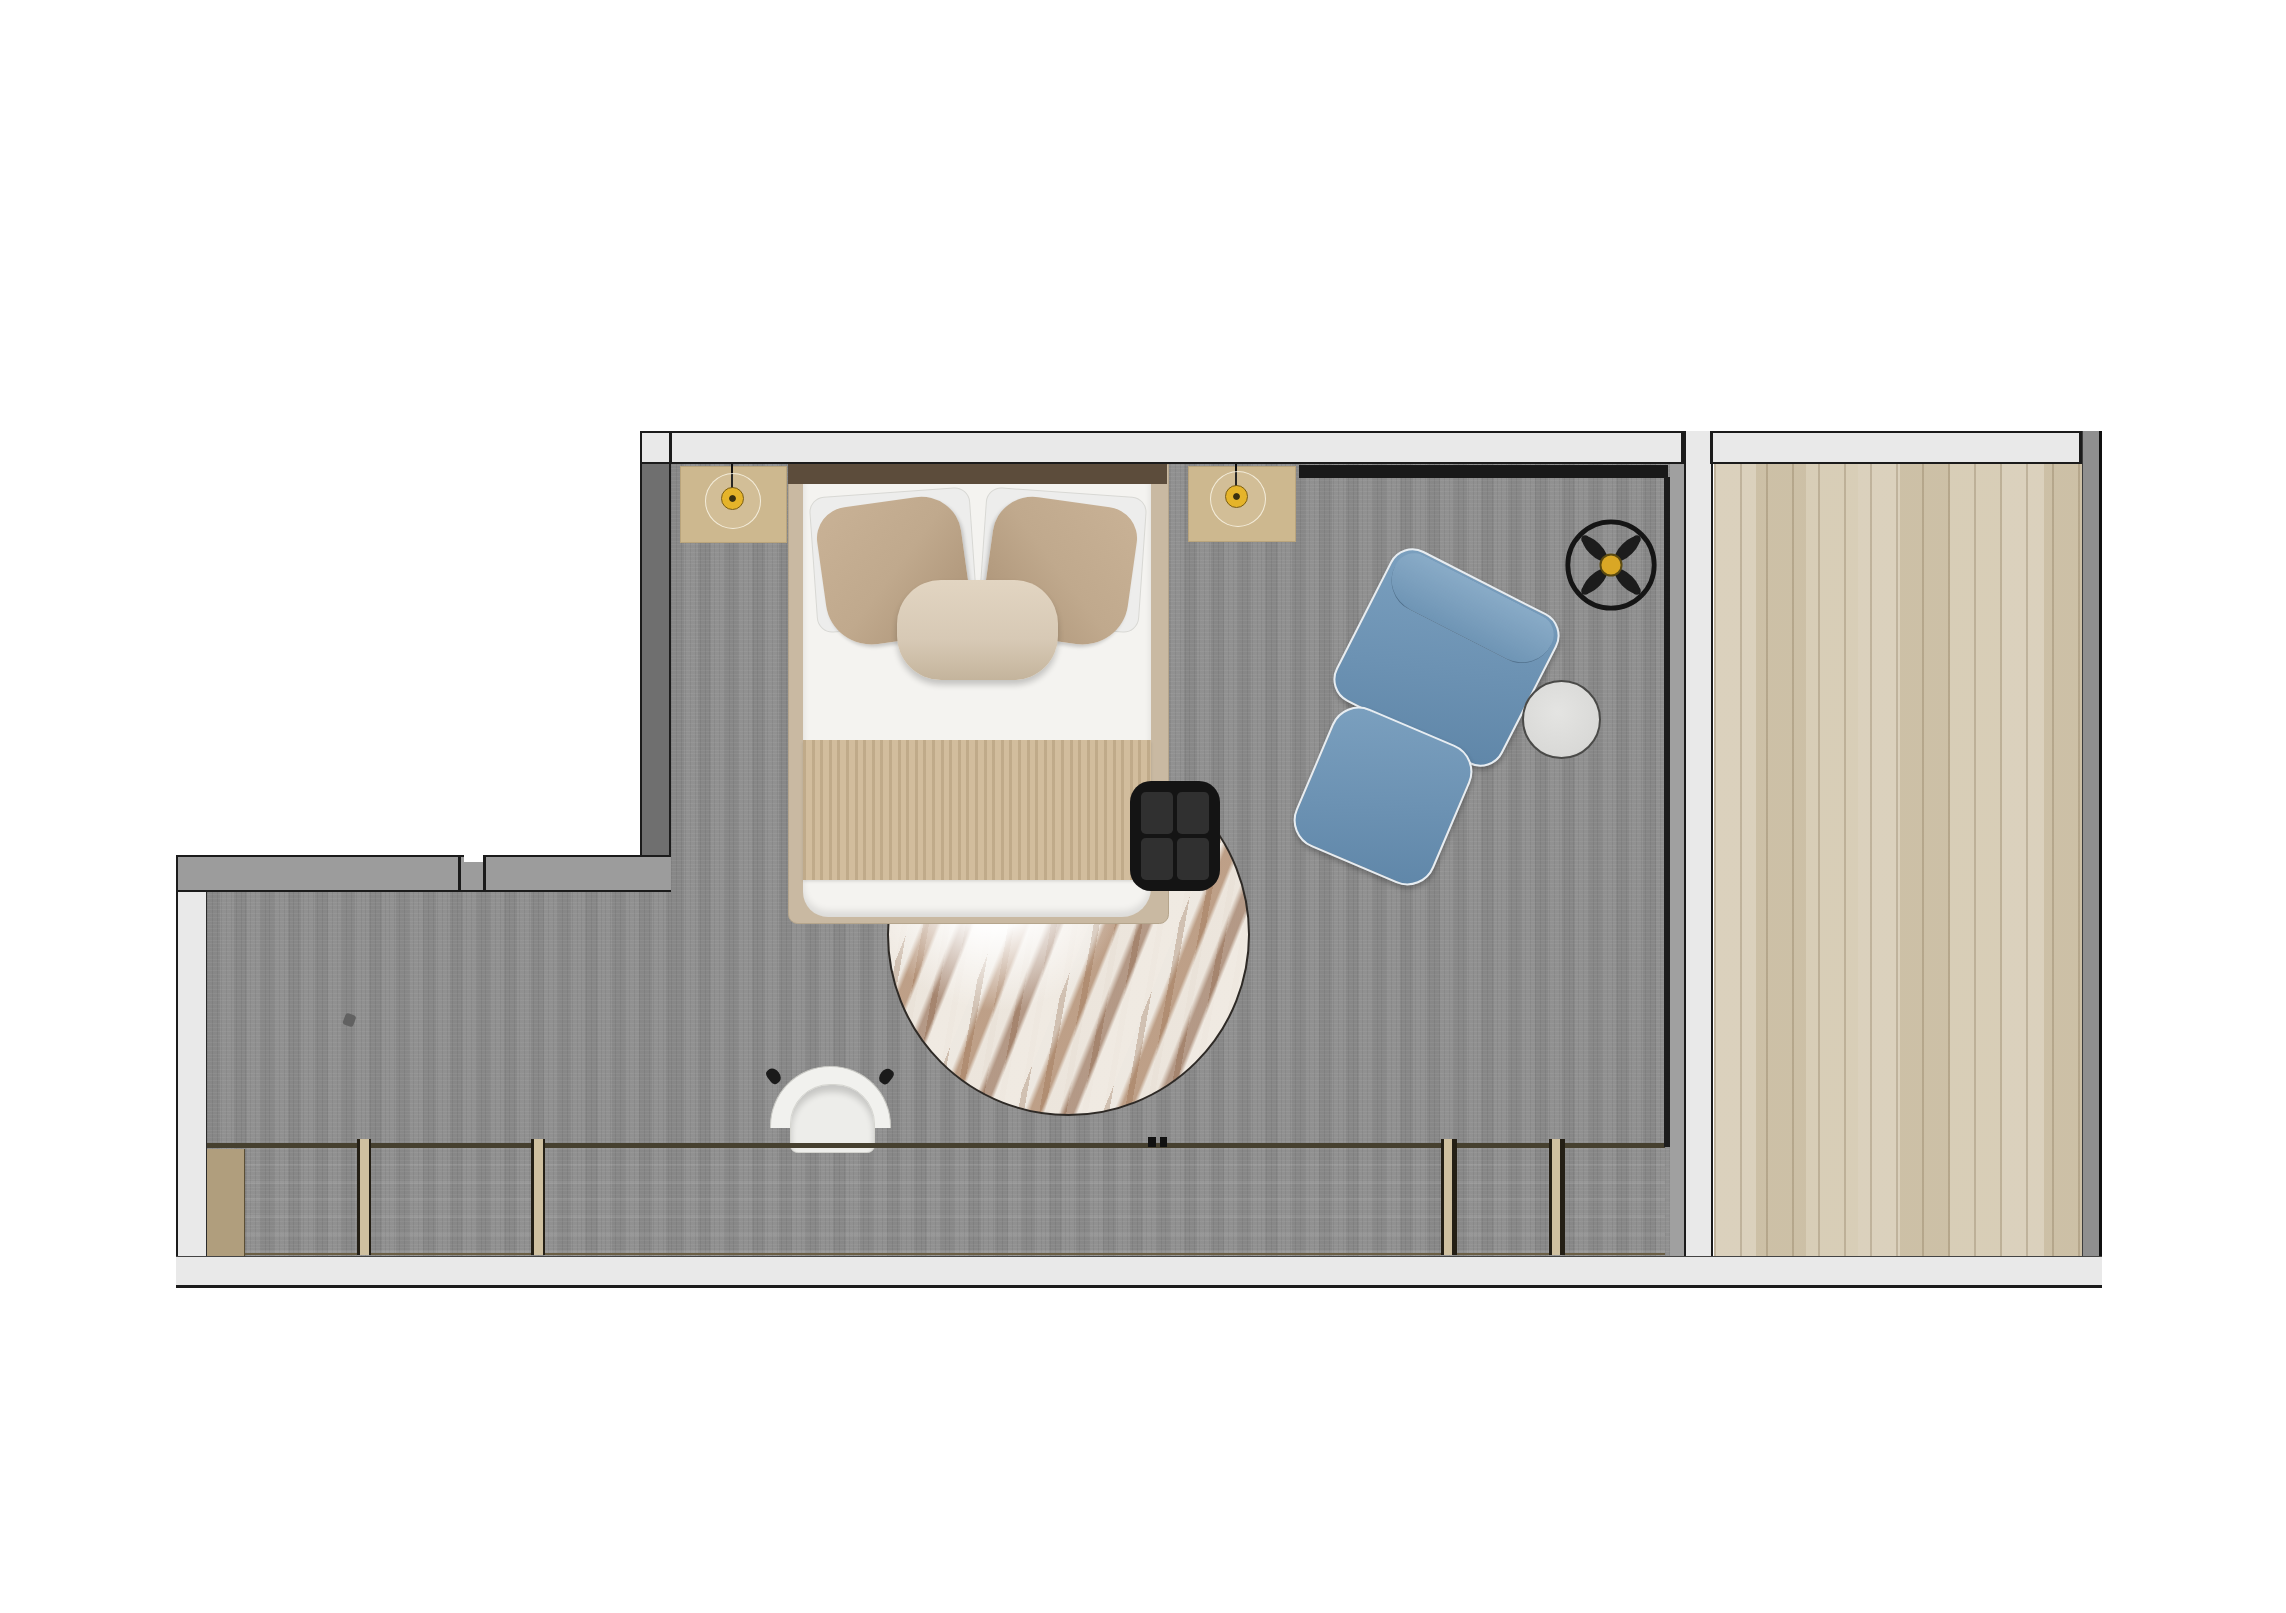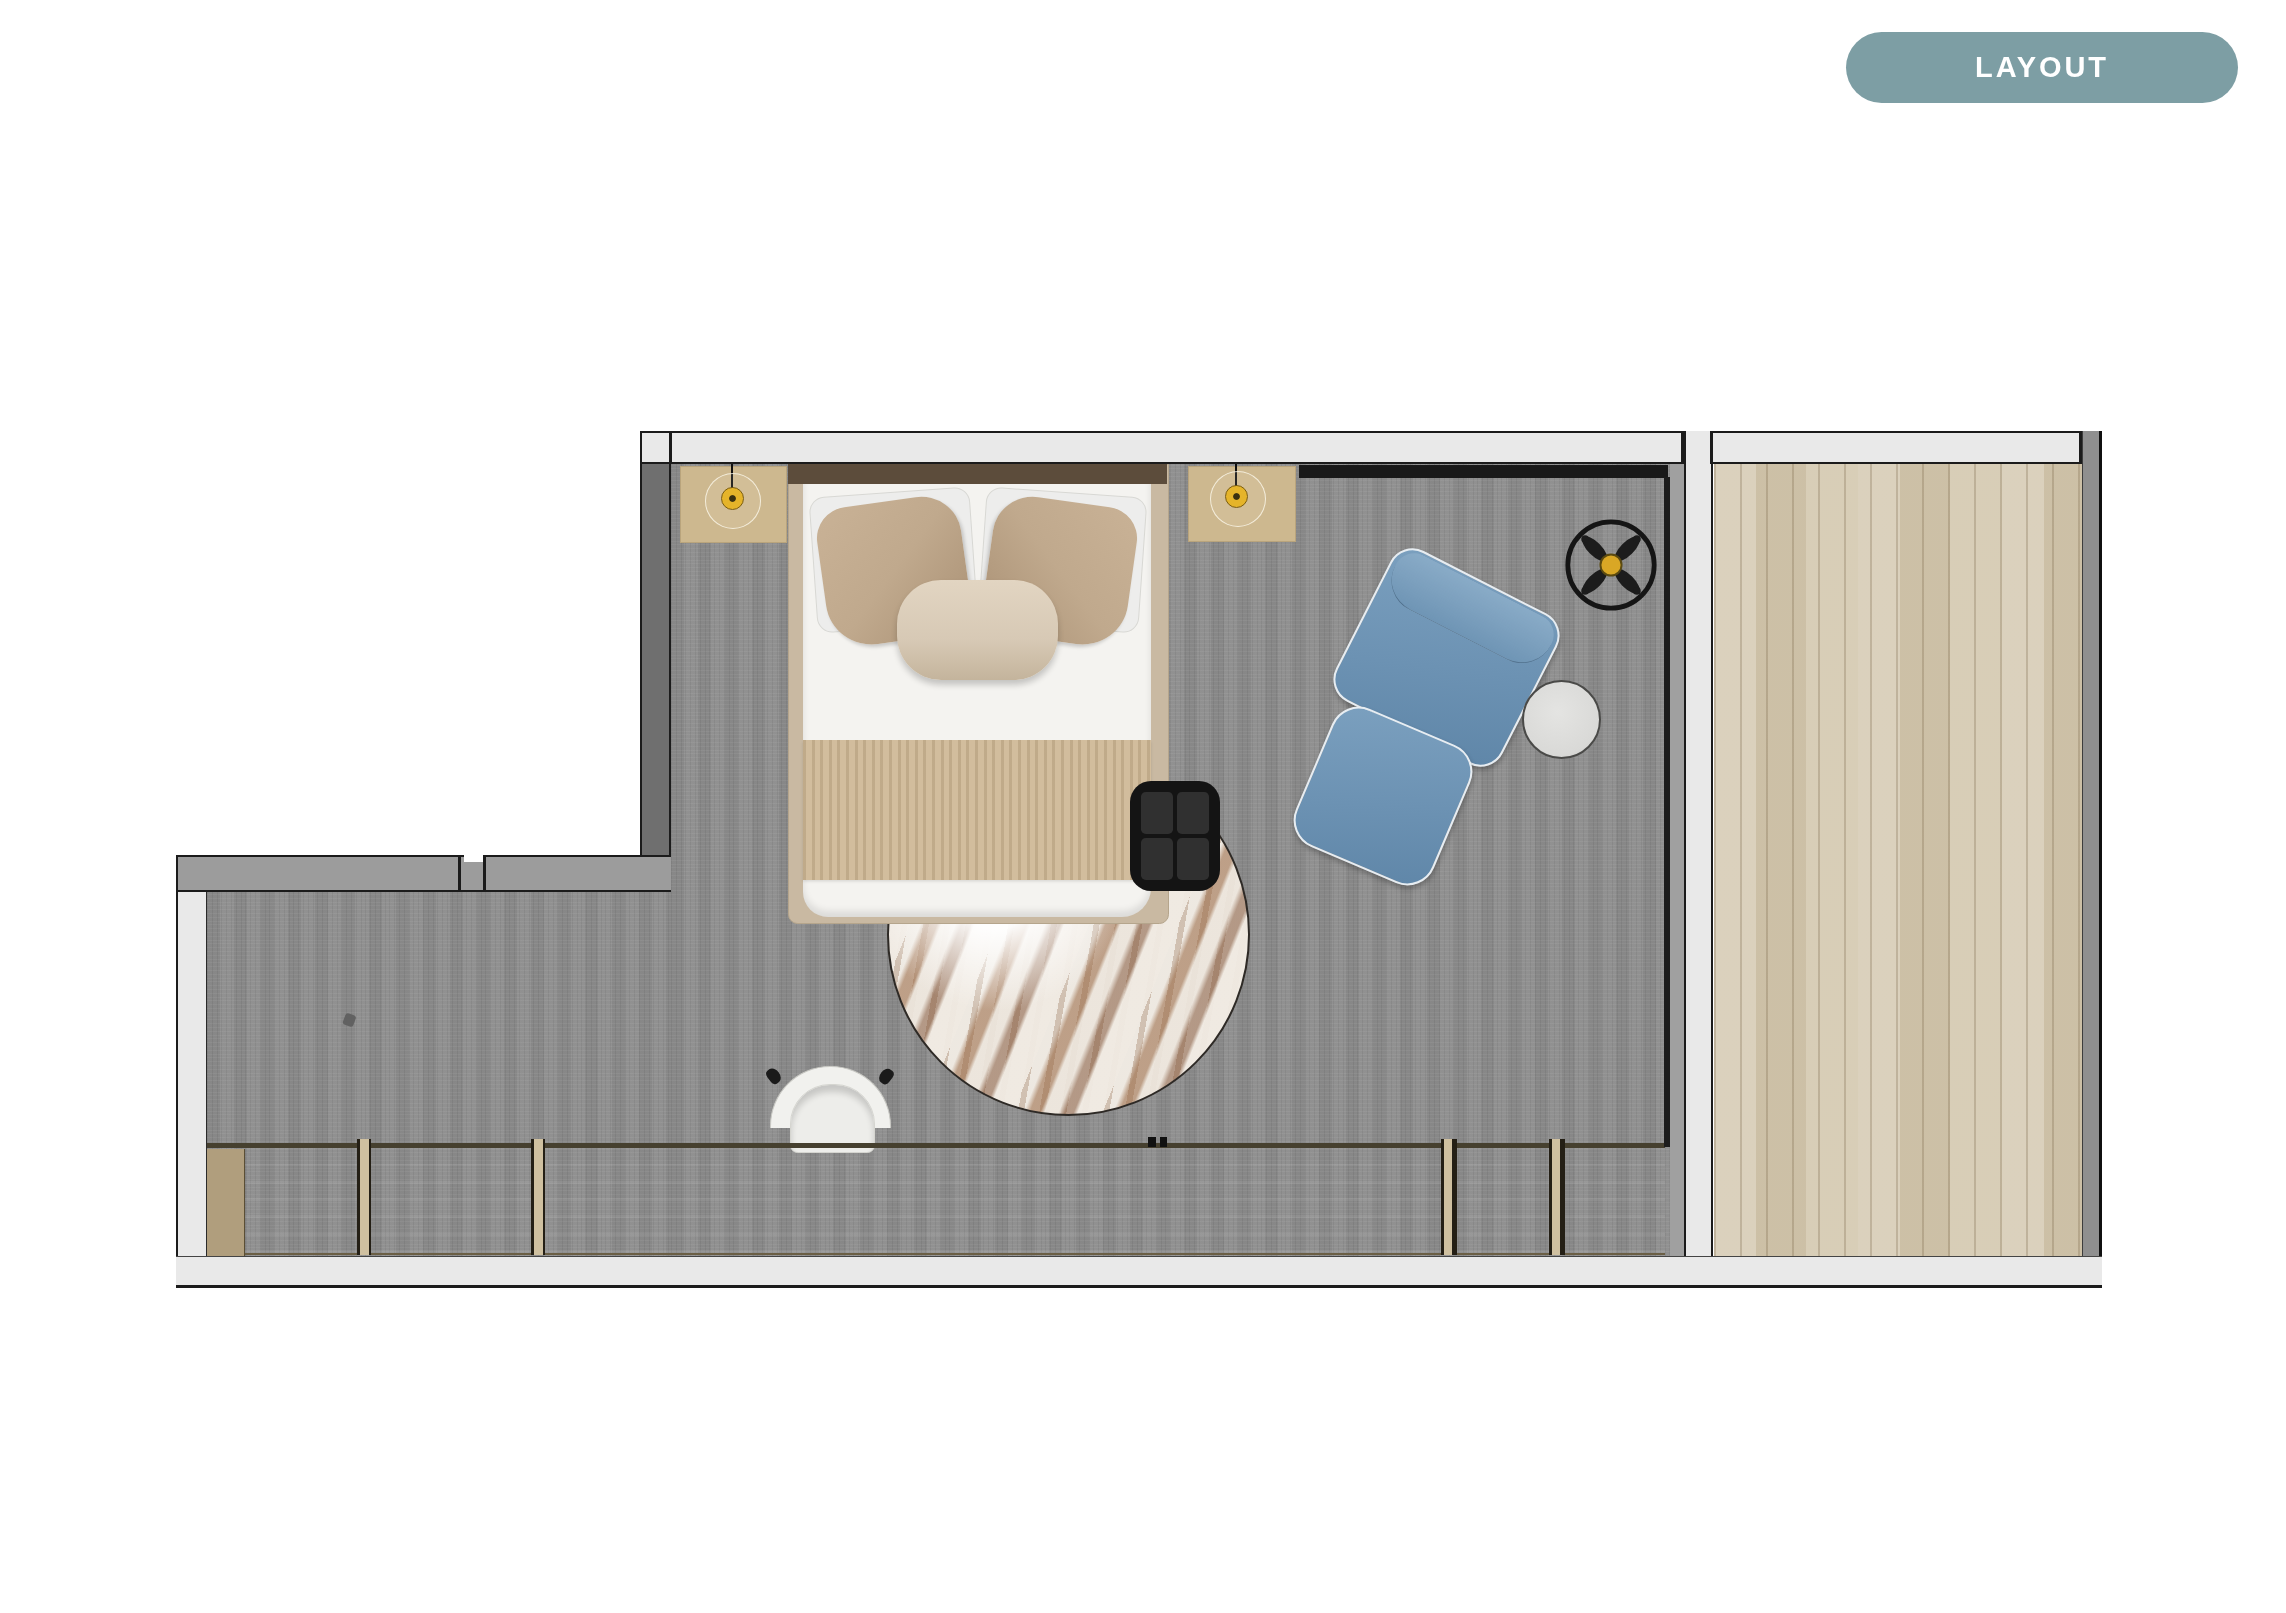--- a/index.html
+++ b/index.html
@@ -138,18 +138,15 @@
 
   <div class="wall wall-light" style="left:176px;top:892px;width:31px;height:396px;border-left:2.9px solid var(--outline,#1b1b1b);border-right:1.9px solid #2a2a2a;box-sizing:border-box;"></div>
 
   <div class="wall" style="left:1670px;top:464px;width:14.4px;height:792px;background:#a0a0a0;"></div>
   <div class="wall wall-light" style="left:1684px;top:431px;width:29px;height:856px;border-left:2.9px solid var(--outline,#1b1b1b);border-right:2.9px solid var(--outline,#1b1b1b);box-sizing:border-box;"></div>
   <div class="wall" style="left:1664px;top:477px;width:5.8px;height:670px;background:#1c1c1c;"></div>
 
   <div class="wall" style="left:2082px;top:431px;width:20px;height:856px;background:#8f8f8f;border-right:3.8px solid #101010;border-left:1.9px solid #3c3c3c;box-sizing:border-box;"></div>
   <div class="wall wall-light" style="left:176px;top:1256px;width:1926px;height:32px;border-bottom:3.8px solid var(--outline,#1b1b1b);border-top:1.9px solid #444444;box-sizing:border-box;"></div>
 
-  <div class="badge" style="left:1846px;top:32px;width:392px;height:71px;">
-    <span>LAYOUT</span>
-  </div>
 
 </div>
 
 
 </body></html>

